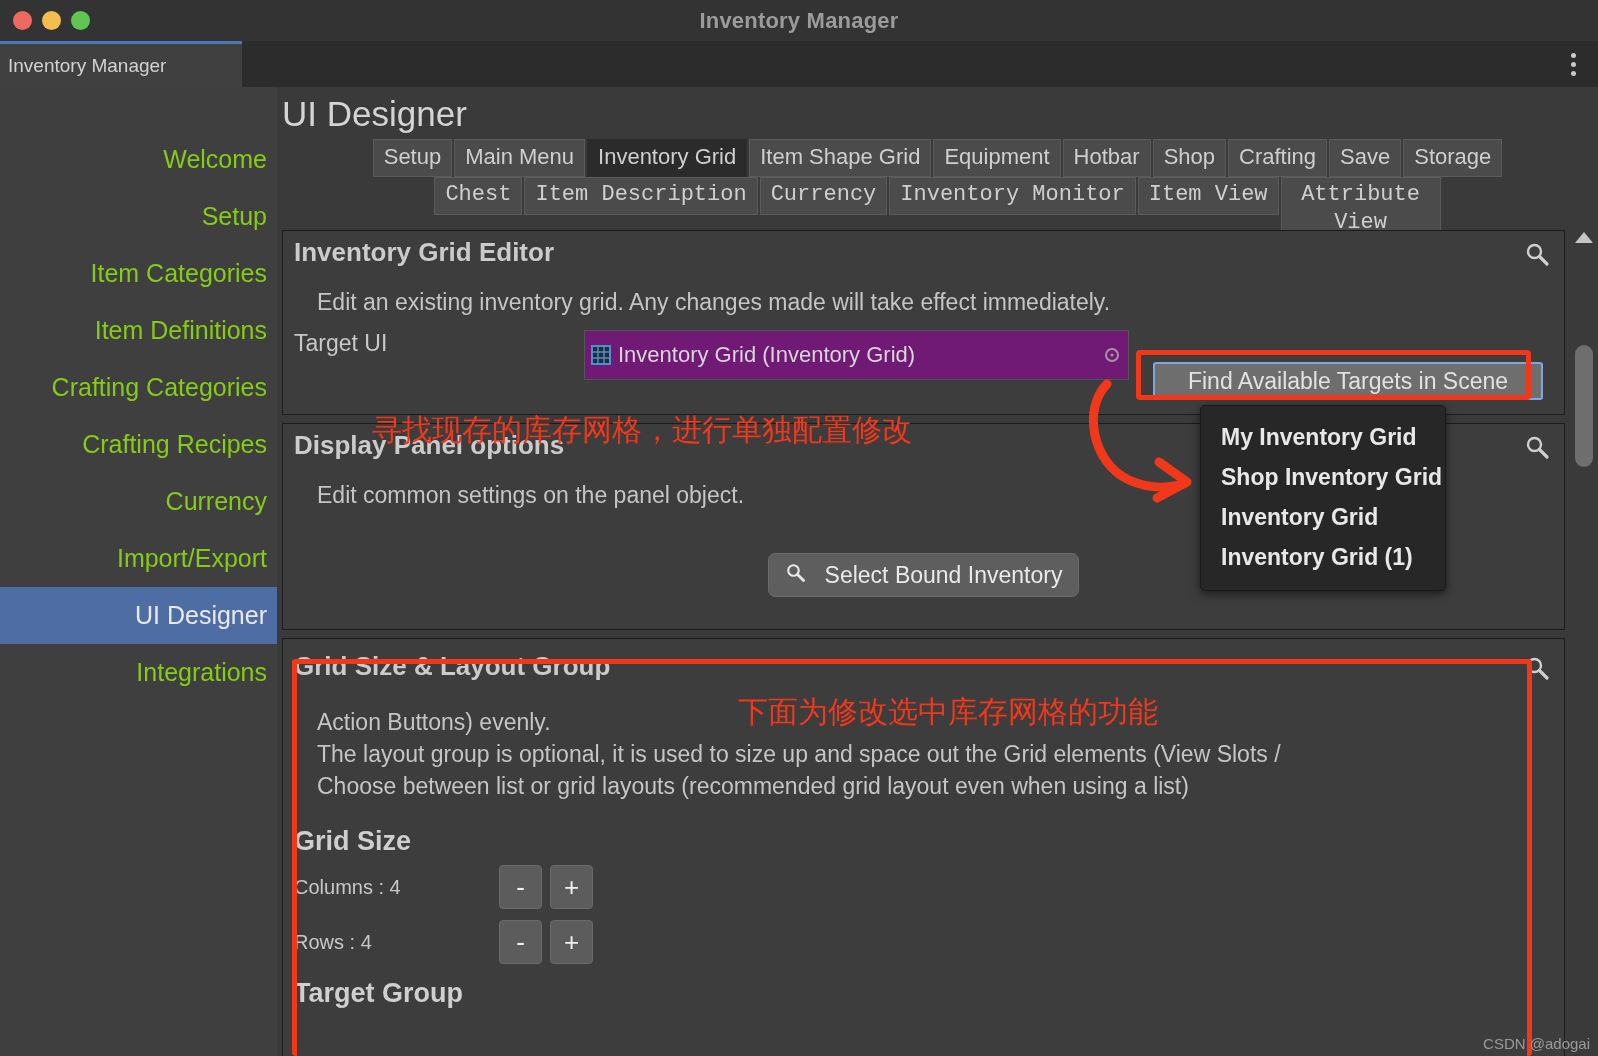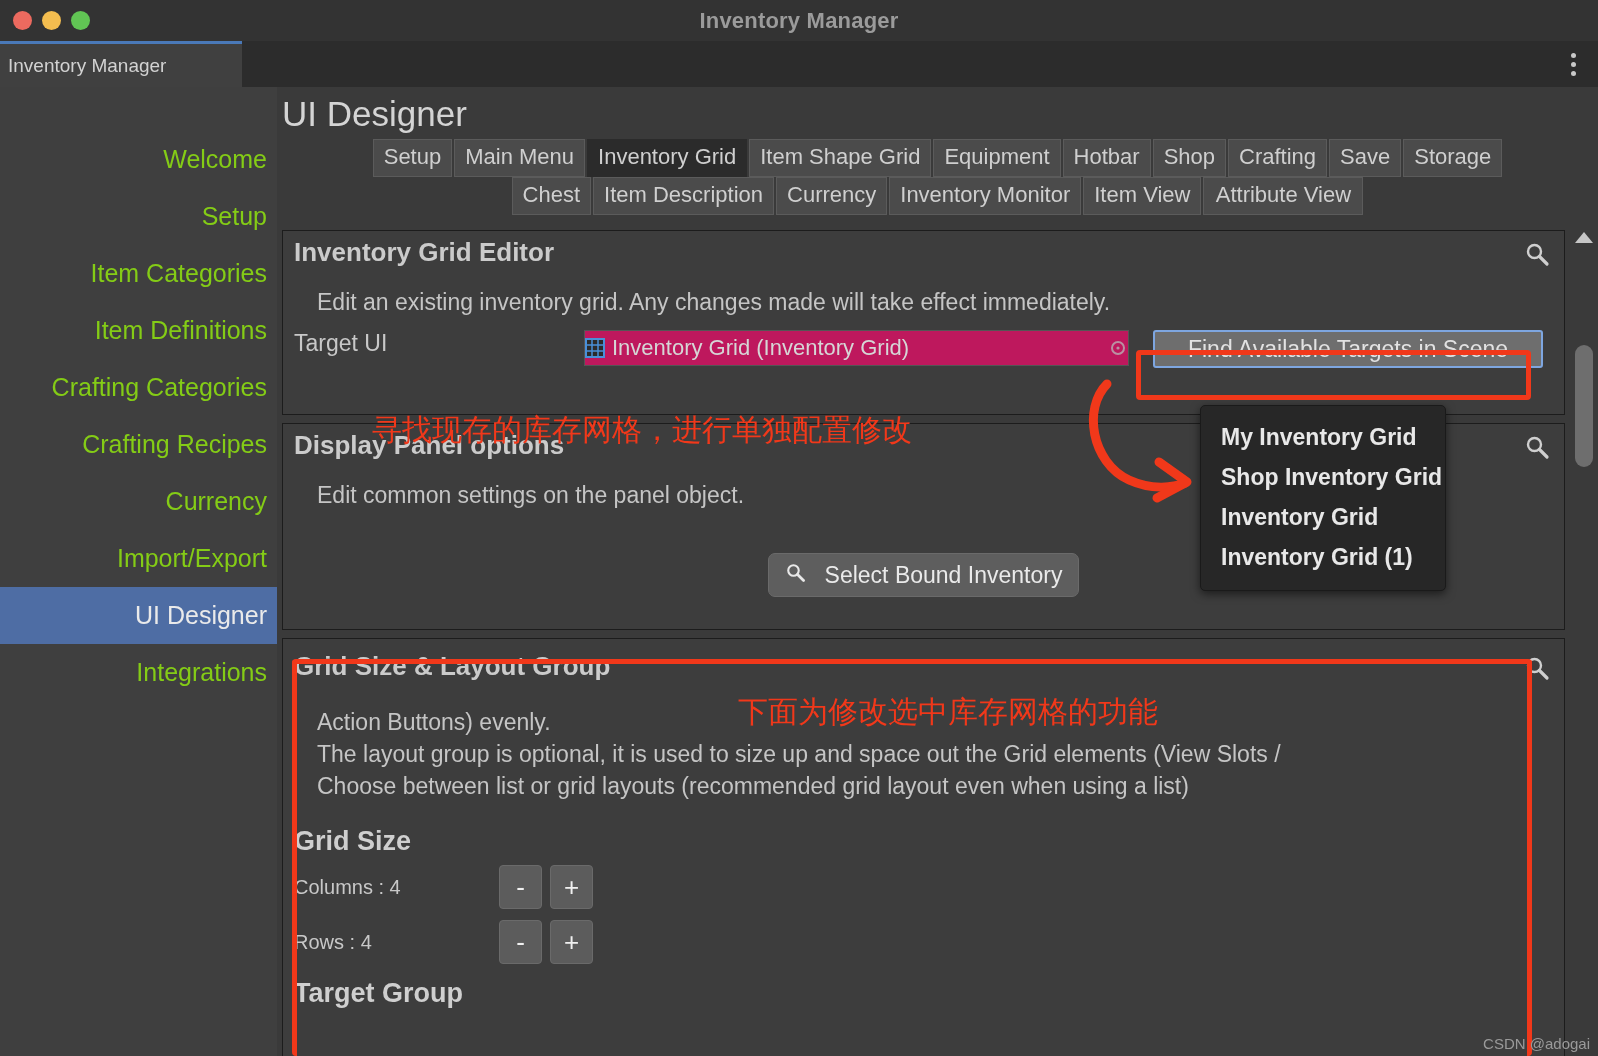--- a/index.html
+++ b/index.html
@@ -62,21 +62,21 @@
   .main {
     position: absolute; left: 277px; top: 87px; width: 1321px; height: 969px;
     background: #3a3a3a;
   }
   .page-title {
     font-size: 35px; color: #d4d4d4; padding: 6px 0 4px 5px; line-height: 42px;
   }
 
   
   .tabrow { display: flex; justify-content: center; align-items: flex-start; padding: 0 2px; }
-  .tabrow.r2 { flex-wrap: wrap; }
+  .tabrow.r2 { flex-wrap: wrap; font-family: Liberation Mono, monospace; }
   .etab {
     background: #4b4b4b; border: 1px solid #5b5b5b;
     color: #cfcfcf; font-size: 22px;
     padding: 3px 10px 5px 10px; margin: 0 1px; cursor: pointer;
     white-space: nowrap; line-height: 28px;
   }
   .etab.selected { background: #2b2b2b; border-color: #2b2b2b; }
   .etab.wrap { text-align: center; }
 
   
@@ -108,32 +108,33 @@
     font-size: 23px; color: #c5c5c5; padding: 18px 16px 4px 34px; line-height: 32px;
   }
   .magnifier {
     position: absolute; right: 14px; top: 10px; width: 26px; height: 26px; cursor: pointer;
   }
   .magnifier svg { display: block; }
 
   .row { display: flex; padding: 8px 0 10px 11px; }
   .row-label { font-size: 23px; color: #c8c8c8; width: 290px; }
   .objfield {
-    flex: 0 0 545px; height: 36px; background: #be185d; border: 1px solid #555;
-    display: flex; align-items: center; padding: 0 0; cursor: pointer;
+    flex: 0 0 545px; height: 50px; background: #701a75; border: 1px solid #555;
+    display: flex; align-items: center; padding: 0 6px; cursor: pointer;
   }
   .gridicon { width: 20px; height: 20px; margin-right: 7px; flex: none; }
   .objfield-text { font-size: 22px; color: #d6d6d6; white-space: nowrap; overflow: hidden; }
   .objfield-pick { margin-left: auto; width: 20px; height: 20px; opacity: .75; }
 
   .btn-find {
     margin-left: 24px; height: 38px; min-width: 390px;
     background: #6e6e6e; border: 2px solid #7ea6e0; border-radius: 3px;
     color: #e2e2e2; font-size: 23px; display: flex; align-items: center; justify-content: center;
     cursor: pointer;
+    margin-top: 32px;
   }
   .btn-generic {
     background: #5e5e5e; border: 1px solid #6a6a6a; border-radius: 7px;
     color: #eaeaea; font-size: 23px; height: 44px; padding: 0 16px;
     display: inline-flex; align-items: center; gap: 19px; cursor: pointer;
   }
 
   .center-row { display: flex; justify-content: center; padding: 16px 0 18px 0; }
 
   

